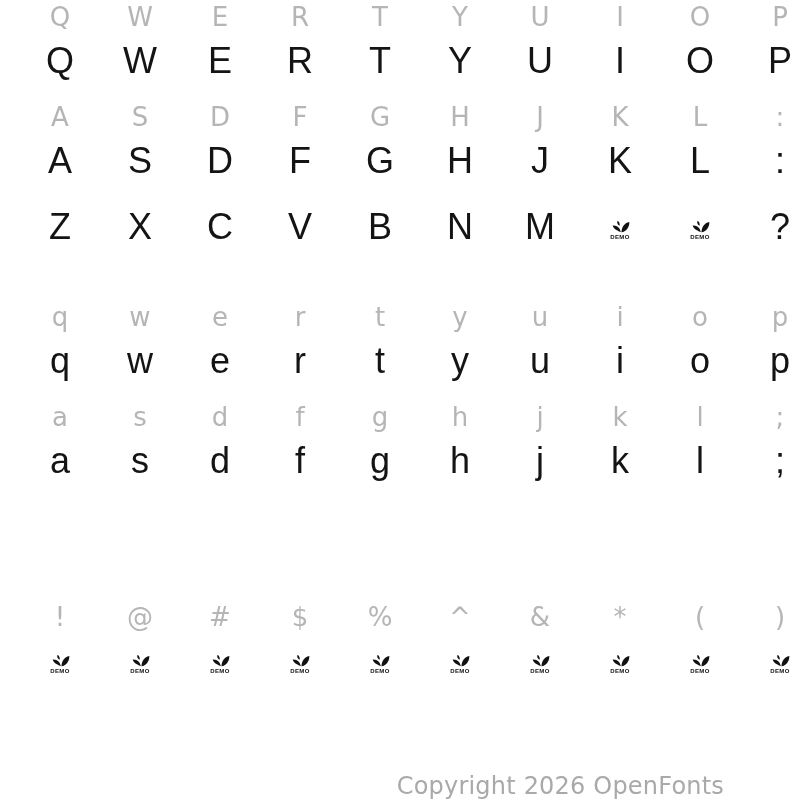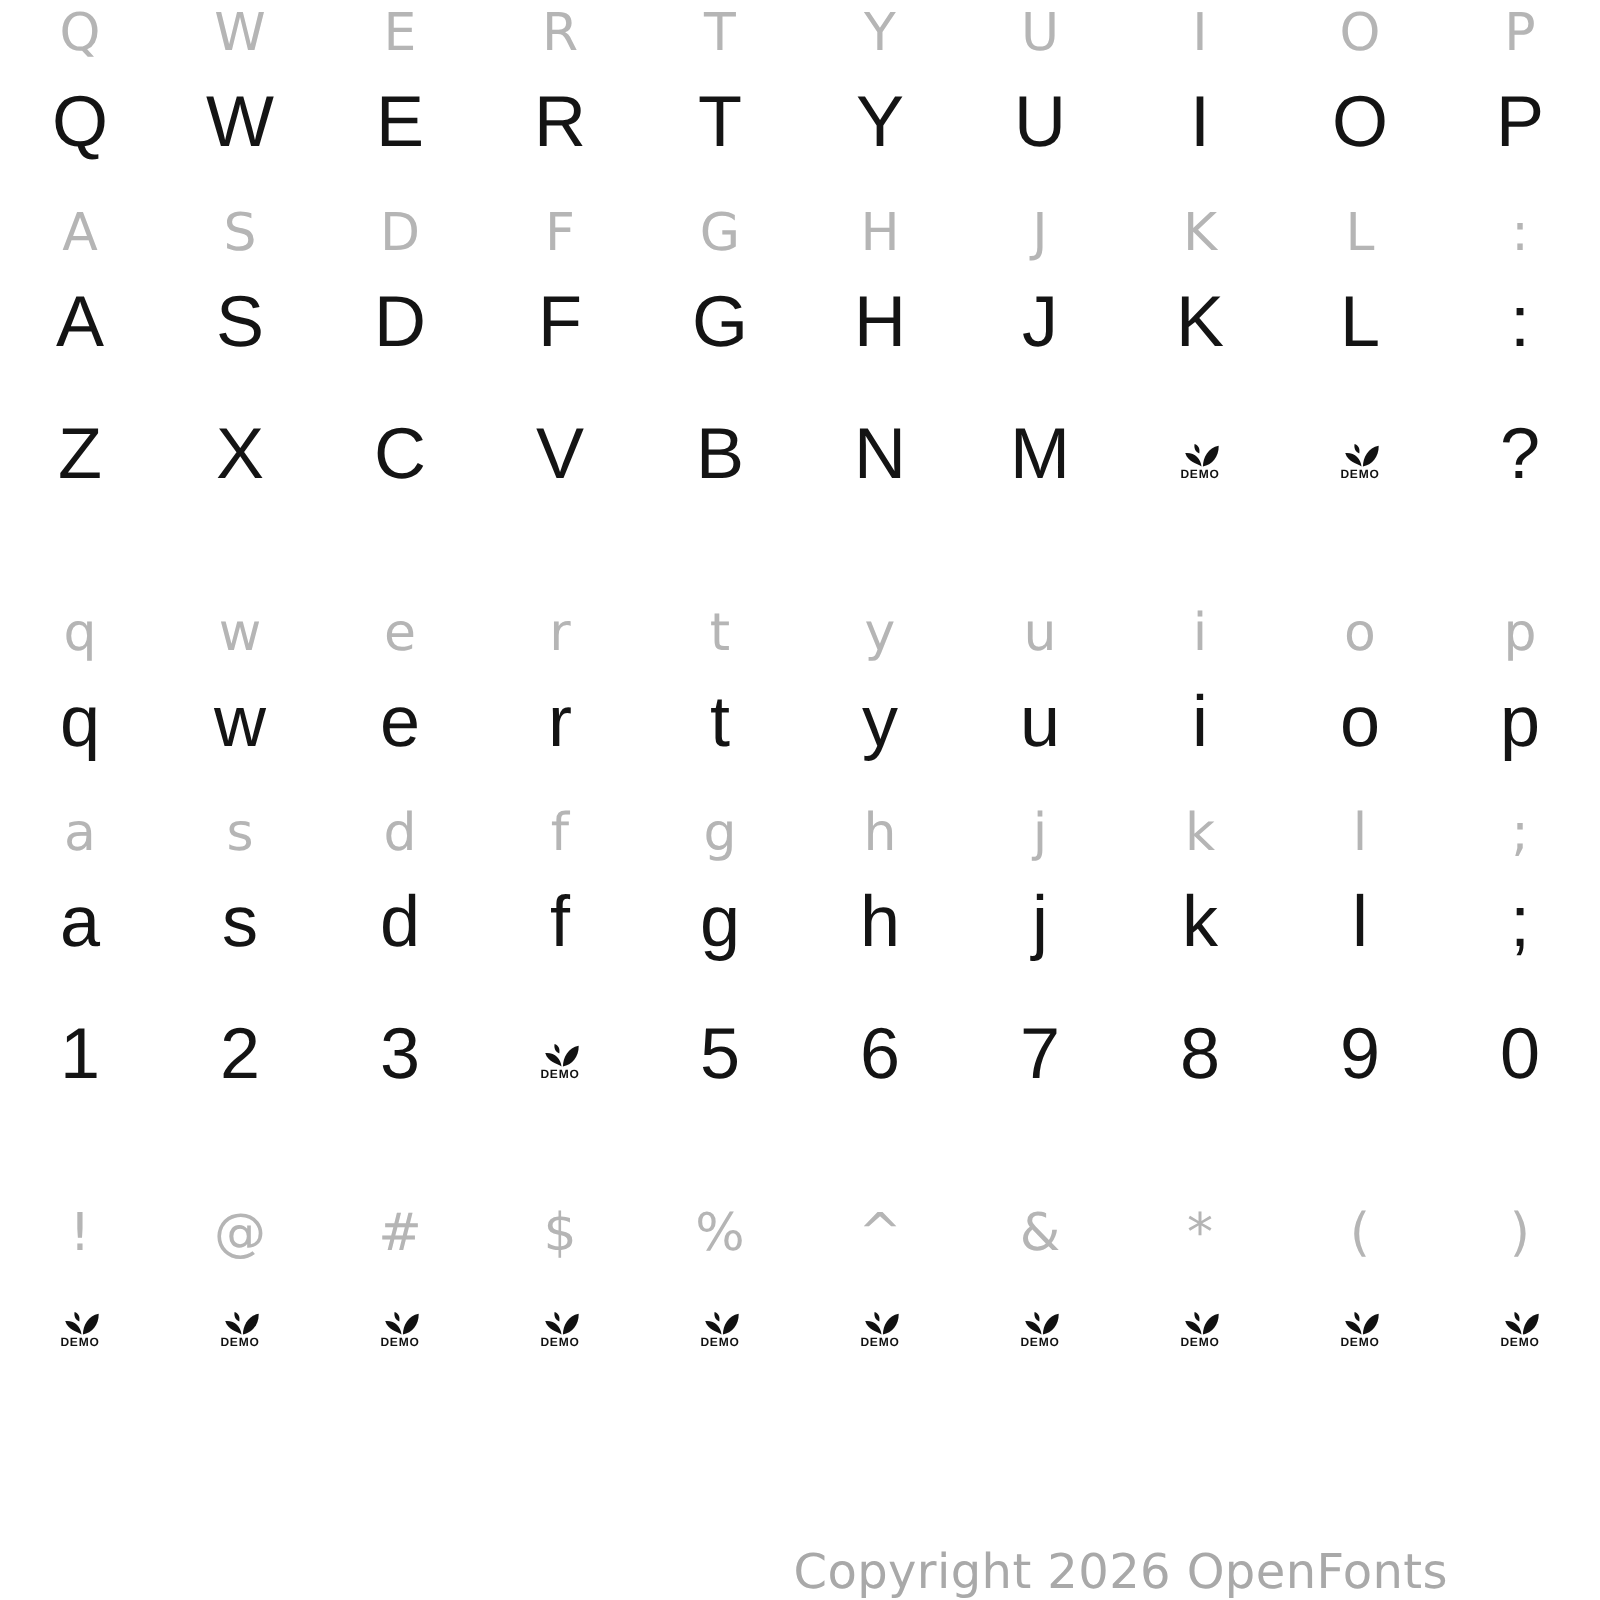--- a/index.html
+++ b/index.html
@@ -20,20 +20,21 @@
     left: 0;
     width: 800px;
   }
   .section {
     height: 100px;
     overflow: visible;
   }
   .row {
     white-space: nowrap;
     overflow: visible;
+    padding-left: 20px;
   }
   .ghost-row {
     height: 34px;
     line-height: 34px;
     font-size: 26px;
     font-family: "DejaVu Sans", sans-serif;
     color: #b5b5b5;
     font-weight: 400;
   }
   .main-row {
@@ -112,28 +113,20 @@
     </div>
     <div class="section">
       <div class="row ghost-row"><span class="cell">q</span><span class="cell">w</span><span class="cell">e</span><span class="cell">r</span><span class="cell">t</span><span class="cell">y</span><span class="cell">u</span><span class="cell">i</span><span class="cell">o</span><span class="cell">p</span></div>
       <div class="row main-row"><span class="cell">q</span><span class="cell">w</span><span class="cell">e</span><span class="cell">r</span><span class="cell">t</span><span class="cell">y</span><span class="cell">u</span><span class="cell">i</span><span class="cell">o</span><span class="cell">p</span></div>
     </div>
     <div class="section">
       <div class="row ghost-row"><span class="cell">a</span><span class="cell">s</span><span class="cell">d</span><span class="cell">f</span><span class="cell">g</span><span class="cell">h</span><span class="cell">j</span><span class="cell">k</span><span class="cell">l</span><span class="cell">;</span></div>
       <div class="row main-row"><span class="cell">a</span><span class="cell">s</span><span class="cell">d</span><span class="cell">f</span><span class="cell">g</span><span class="cell">h</span><span class="cell">j</span><span class="cell">k</span><span class="cell">l</span><span class="cell">;</span></div>
     </div>
     <div class="section">
-      <div class="row main-row"><span class="cell">1</span><span class="cell">2</span><span class="cell">3</span><span class="cell"><span class="demo">
-    <svg width="21" height="13" viewBox="0 0 24 15" xmlns="http://www.w3.org/2000/svg" aria-hidden="true">
-      <path fill="#111111" d="M12.3 14.2 C 9.6 12.2 4.6 11.8 2.9 6.4 C 8.4 5.9 11.8 9.6 12.3 14.2 Z"></path>
-      <path fill="#111111" d="M13.1 14.2 C 13.1 9.0 16.2 3.2 22.2 2.2 C 22.4 8.6 18.2 13.2 13.1 14.2 Z"></path>
-      <path fill="#111111" d="M8.3 1.2 C 10.4 1.8 11.5 3.9 11.0 6.6 C 8.9 5.9 7.8 3.8 8.3 1.2 Z"></path>
-    </svg>
-    <span class="demo-label">DEMO</span>
-  </span></span><span class="cell">5</span><span class="cell">6</span><span class="cell">7</span><span class="cell">8</span><span class="cell">9</span><span class="cell">0</span></div>
     </div>
     <div class="section">
       <div class="row ghost-row"><span class="cell">!</span><span class="cell">@</span><span class="cell">#</span><span class="cell">$</span><span class="cell">%</span><span class="cell">^</span><span class="cell">&amp;</span><span class="cell">*</span><span class="cell">(</span><span class="cell">)</span></div>
       <div class="row main-row"><span class="cell"><span class="demo">
     <svg width="21" height="13" viewBox="0 0 24 15" xmlns="http://www.w3.org/2000/svg" aria-hidden="true">
       <path fill="#111111" d="M12.3 14.2 C 9.6 12.2 4.6 11.8 2.9 6.4 C 8.4 5.9 11.8 9.6 12.3 14.2 Z"></path>
       <path fill="#111111" d="M13.1 14.2 C 13.1 9.0 16.2 3.2 22.2 2.2 C 22.4 8.6 18.2 13.2 13.1 14.2 Z"></path>
       <path fill="#111111" d="M8.3 1.2 C 10.4 1.8 11.5 3.9 11.0 6.6 C 8.9 5.9 7.8 3.8 8.3 1.2 Z"></path>
     </svg>
     <span class="demo-label">DEMO</span>

